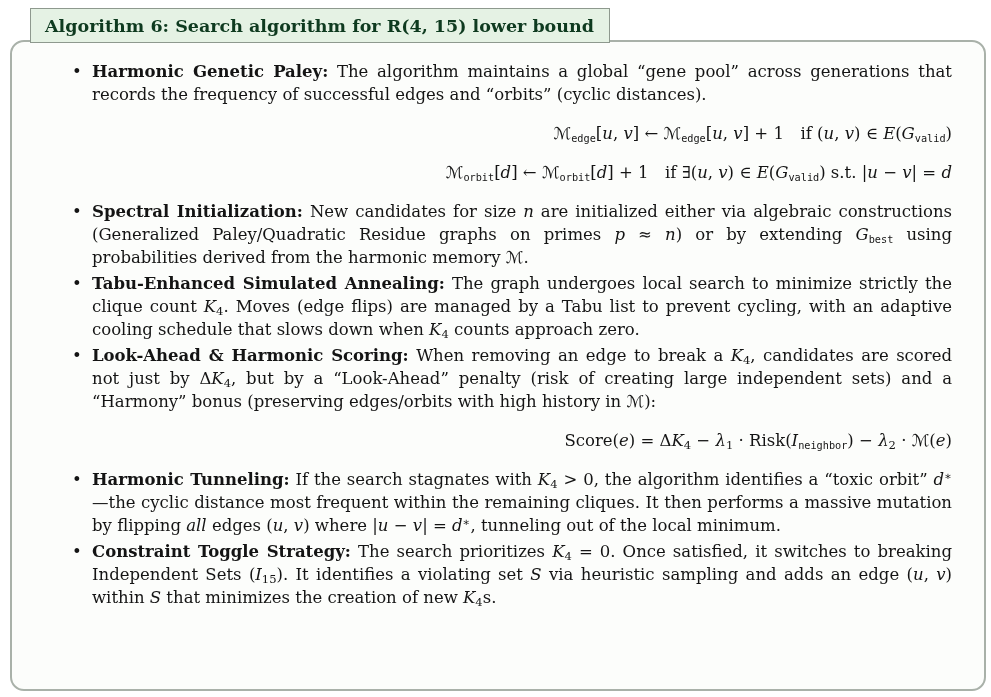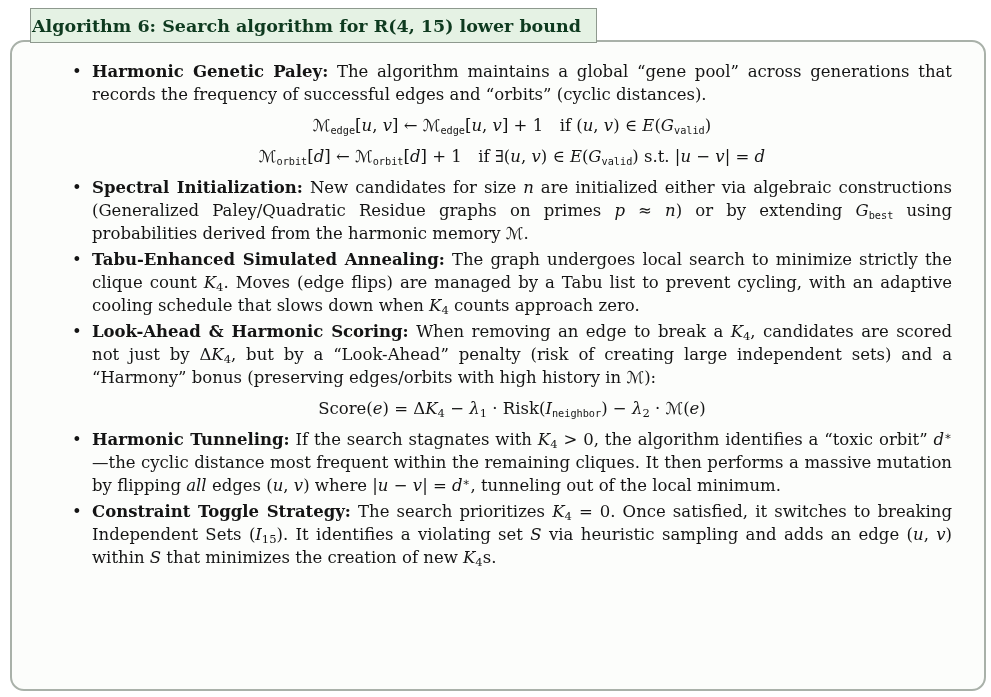--- a/index.html
+++ b/index.html
@@ -13,31 +13,31 @@
   *{box-sizing:border-box;}
   html,body{margin:0;padding:0;width:991px;height:697px;overflow:hidden;background:#ffffff;}
   body{font-family:"DejaVu Serif","Liberation Serif",serif;color:var(--text);}
   .outer-box{
     position:absolute;left:10px;top:40px;width:976px;height:651px;
     border:2px solid var(--box-border);border-radius:14px;background:var(--box-bg);
   }
   .title-box{
     position:absolute;left:30px;top:8px;z-index:2;
     background:var(--title-bg);border:1px solid var(--title-border);
-    padding:7px 15px 6px 1px;font-size:17.5px;font-weight:bold;color:var(--title-text);
+    padding:7px 15px 6px 14px;font-size:17.5px;font-weight:bold;color:var(--title-text);
     font-family:"DejaVu Serif","Liberation Serif",serif;white-space:nowrap;
   }
   .content{
     position:absolute;left:0;top:0;width:100%;padding:15px 32px 0 60px;
     font-size:16.5px;line-height:23px;
   }
   .bullet-item{display:flex;margin:3px 0;}
   .bullet-marker{width:20px;flex:0 0 20px;text-align:left;}
   .bullet-text{flex:1;text-align:justify;hyphens:auto;}
-  .formula{ text-align:center;margin:8px 0;white-space:nowrap;}
+  .formula{ text-align:right;margin:16px 0;white-space:nowrap;}
   .f-b{font-weight:bold;}
   .f-i{font-style:italic;}
   .f-m{font-family:"DejaVu Sans Mono","Liberation Mono",monospace;font-size:0.80em;}
   .f-scr{font-family:"DejaVu Sans","DejaVu Serif",sans-serif;}
   .v-sub{font-size:0.70em;vertical-align:-0.28em;line-height:0;}
   .v-sup{font-size:0.70em;vertical-align:0.45em;line-height:0;}
   .f-m.v-sub{font-size:0.62em;}
 </style>
 </head>
 <body>

